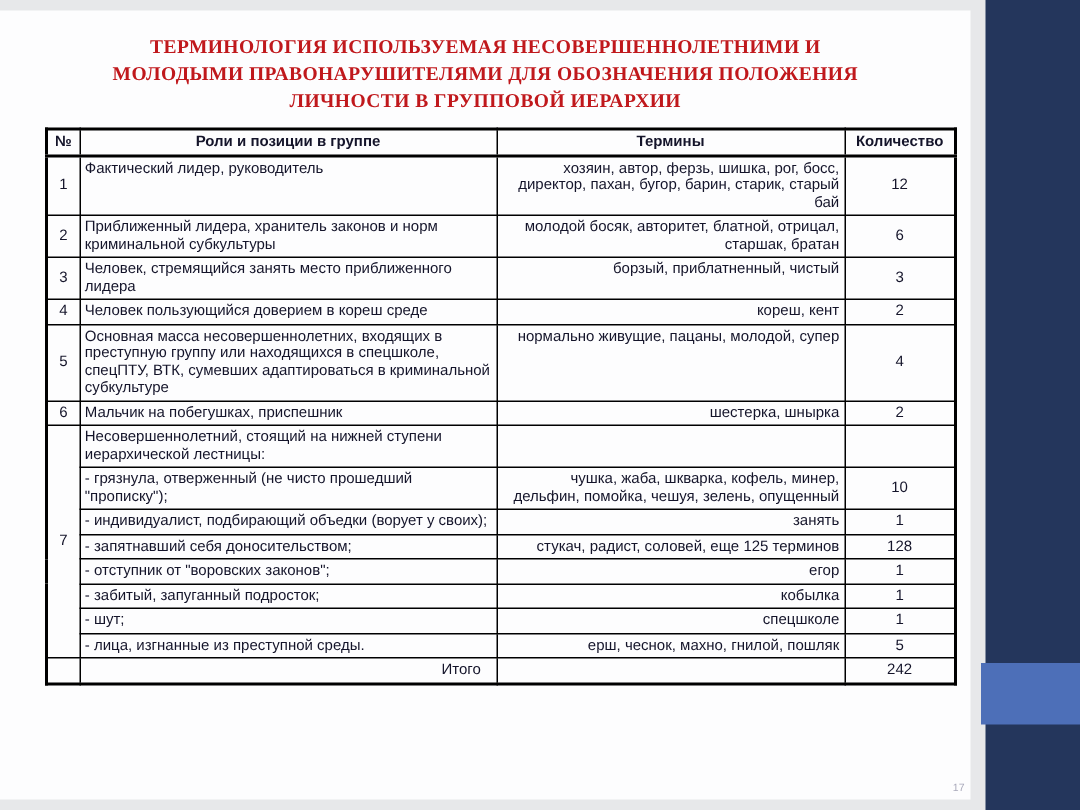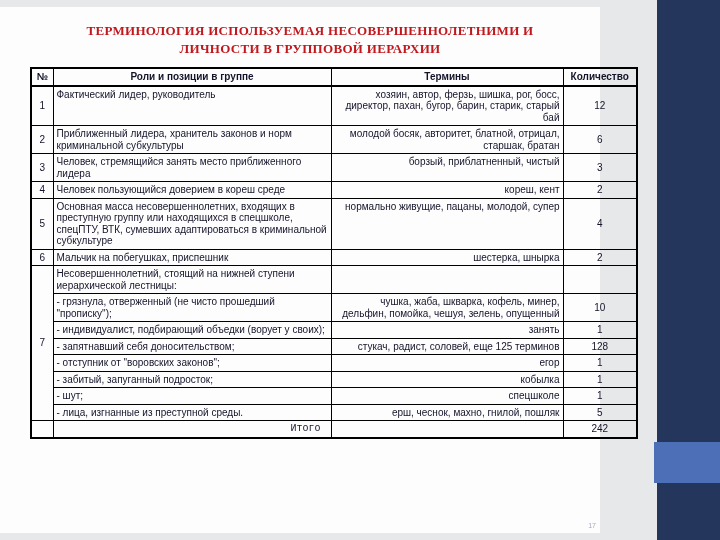--- a/index.html
+++ b/index.html
@@ -6,21 +6,21 @@
   html, body { margin: 0; padding: 0; }
   body {
     width: 720px; height: 540px;
     background: #e7e8ea;
     font-family: "Liberation Sans", sans-serif;
     position: relative;
     overflow: hidden;
   }
   .slide {
     position: absolute; left: 0; top: 7px;
-    width: 600px; height: 526px;
+    width: 647px; height: 526px;
     background: #fdfdfe;
   }
   .band {
     position: absolute; right: 0; top: 0;
     width: 63px; height: 540px;
     background: var(--navy, #24365c);
   }
   .square {
     position: absolute; right: 0; top: 442px;
     width: 66px; height: 41px;
@@ -57,32 +57,33 @@
   .term-table th {
     font-weight: bold;
     text-align: center;
     padding: 2px;
     border-bottom: 2px solid #000;
   }
   td.col-num { text-align: center; vertical-align: middle; }
   td.col-role { text-align: left; vertical-align: top; }
   td.col-terms { text-align: right; vertical-align: top; }
   td.col-count { text-align: center; vertical-align: middle; }
-  td.total-label { text-align: right; padding-right: 10px; font-family: Liberation Mono, monospace; }
+  td.total-label { text-align: right; padding-right: 10px; }
   .pagenum {
     position: absolute; right: 4px; bottom: 4px;
     font-size: 7px; color: #aab;
   }
 </style>
 </head>
 <body>
 
 <div class="slide">
   <div class="title">
     <div>ТЕРМИНОЛОГИЯ ИСПОЛЬЗУЕМАЯ НЕСОВЕРШЕННОЛЕТНИМИ И</div>
+    <div>МОЛОДЫМИ ПРАВОНАРУШИТЕЛЯМИ ДЛЯ ОБОЗНАЧЕНИЯ ПОЛОЖЕНИЯ</div>
     <div>ЛИЧНОСТИ В ГРУППОВОЙ ИЕРАРХИИ</div>
   </div>
 
   <table class="term-table">
     <colgroup>
       <col style="width:22px">
       <col style="width:278px">
       <col style="width:232px">
       <col style="width:74px">
     </colgroup>

